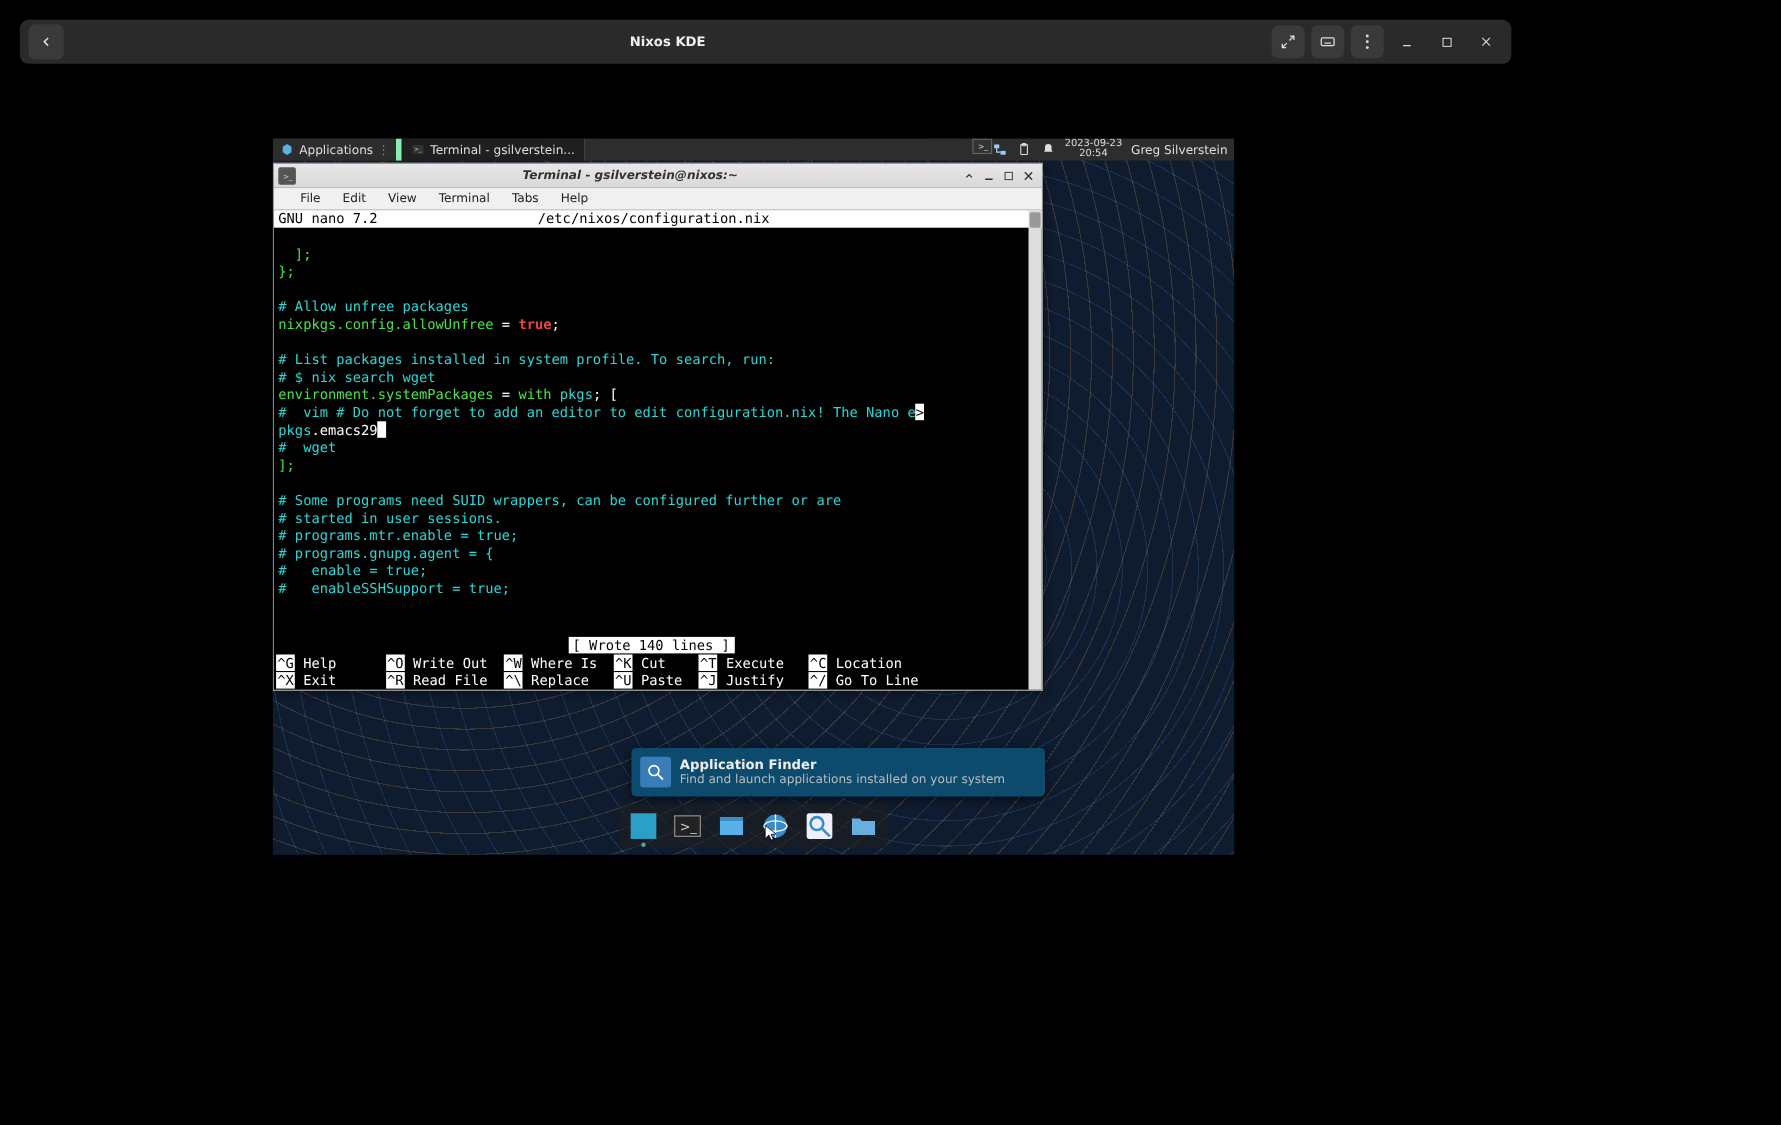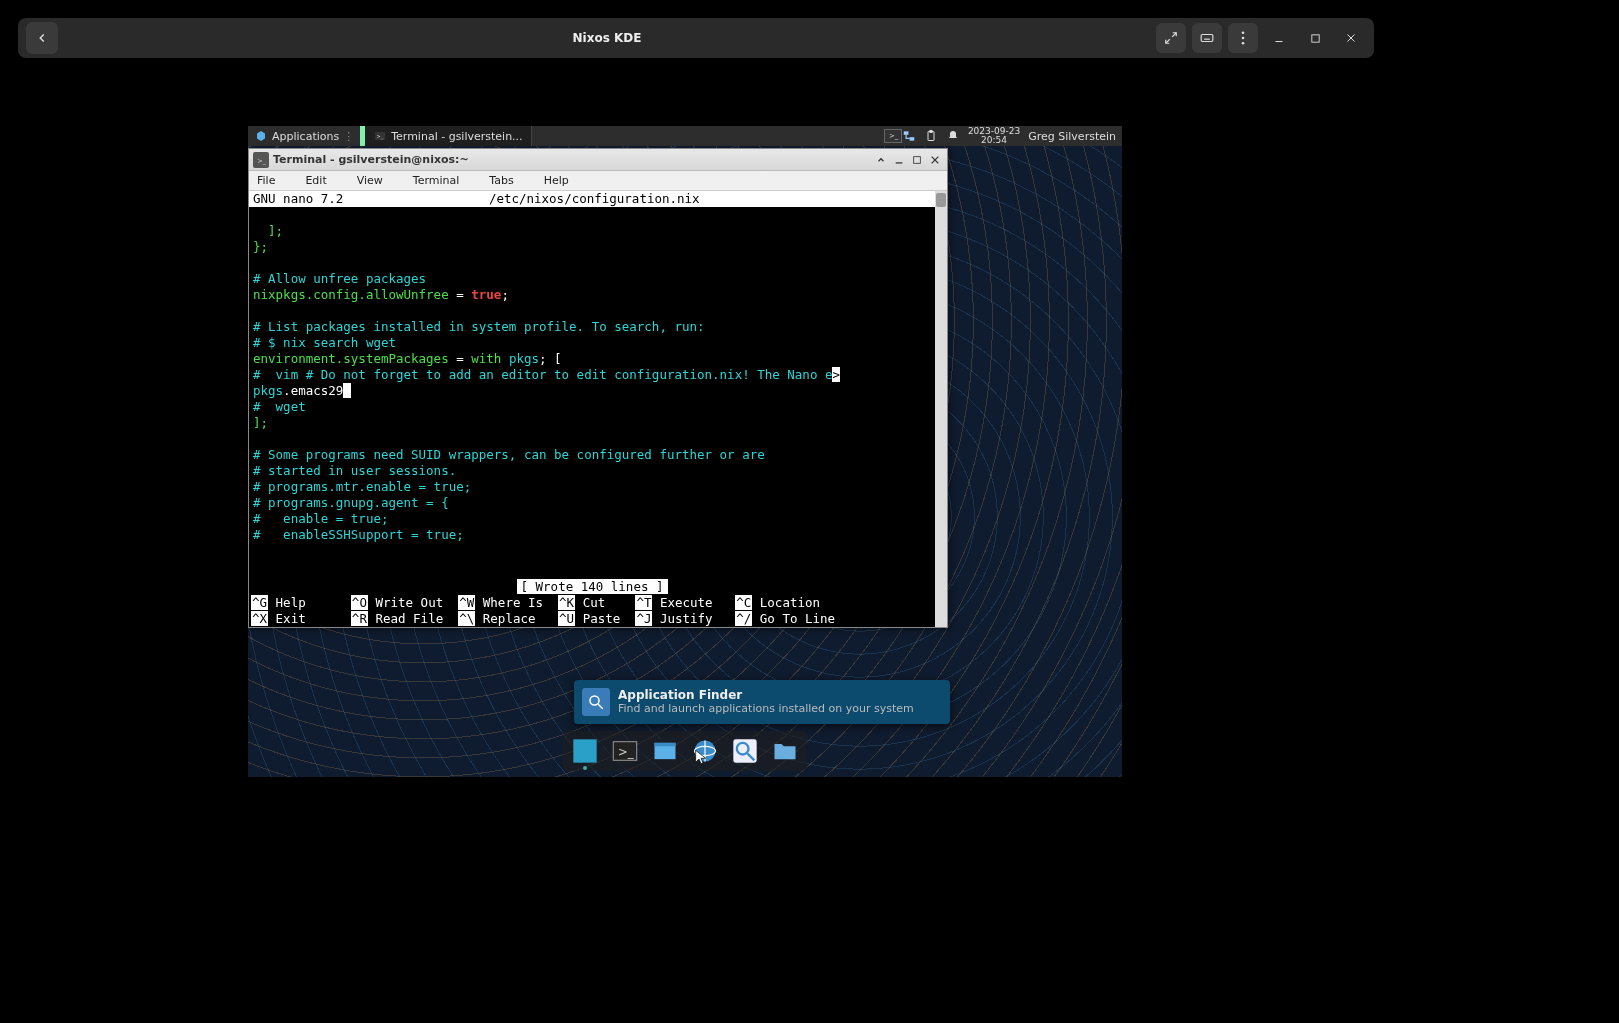--- a/index.html
+++ b/index.html
@@ -62,21 +62,21 @@
   background:
     repeating-radial-gradient(circle at 20% 30%, transparent 0 18px, rgba(180,140,80,0.25) 18px 19px),
     repeating-radial-gradient(circle at 70% 60%, transparent 0 22px, rgba(60,120,170,0.25) 22px 23px),
     linear-gradient(#0f1b2e,#0f1b2e);
 }
 
 
 .panel {
   position: absolute; top: 0; left: 0; right: 0; height: 20px;
   background: #2d2d2d;
-  display: flex; align-items: center;
+  display: flex; 
   color: #ddd; font-size: 11px;
 }
 .panel .apps-btn {
   display: flex; align-items: center; gap: 4px;
   padding: 0 6px; height: 100%;
   background: #2d2d2d;
 }
 .panel .taskbtn {
   display: flex; align-items: center; gap: 4px;
   padding: 0 8px; height: 100%;
@@ -97,28 +97,28 @@
   box-shadow: 2px 2px 6px rgba(0,0,0,0.4);
 }
 .term-titlebar {
   height: 22px;
   background: linear-gradient(#e8e8e8,#d8d8d8);
   display: flex; align-items: center;
   font-size: 11px; color: #333;
   border-bottom: 1px solid #bbb;
 }
 .term-title-icon { width: 16px; height: 16px; margin: 0 4px; background: #555; border-radius: 2px; display:flex; align-items:center; justify-content:center;}
-.term-title-text { flex: 1; text-align: left; font-weight: 600; }
+.term-title-text { flex: 1; text-align: center; font-weight: 600; font-style: italic; }
 .term-winbtns { display: flex; gap: 2px; padding-right: 4px; }
 .term-winbtn { width: 16px; height: 16px; display:flex; align-items:center; justify-content:center; font-size:10px; color:#333; }
 
 .term-menubar {
   height: 20px; background: #f0f0f0;
-  display: flex; align-items: center; gap: 30px;
-  padding: 0 8px; font-size: 11px; color: #222;
+  display: flex; align-items: center; gap: 20px;
+  padding: 0 24px; font-size: 11px; color: #222;
   border-bottom: 1px solid #ccc;
 }
 
 .term-body {
   background: #000;
   font-family: "DejaVu Sans Mono", "Liberation Mono", monospace;
   font-size: 12.5px;
   line-height: 16px;
   color: #fff;
   padding: 0;

